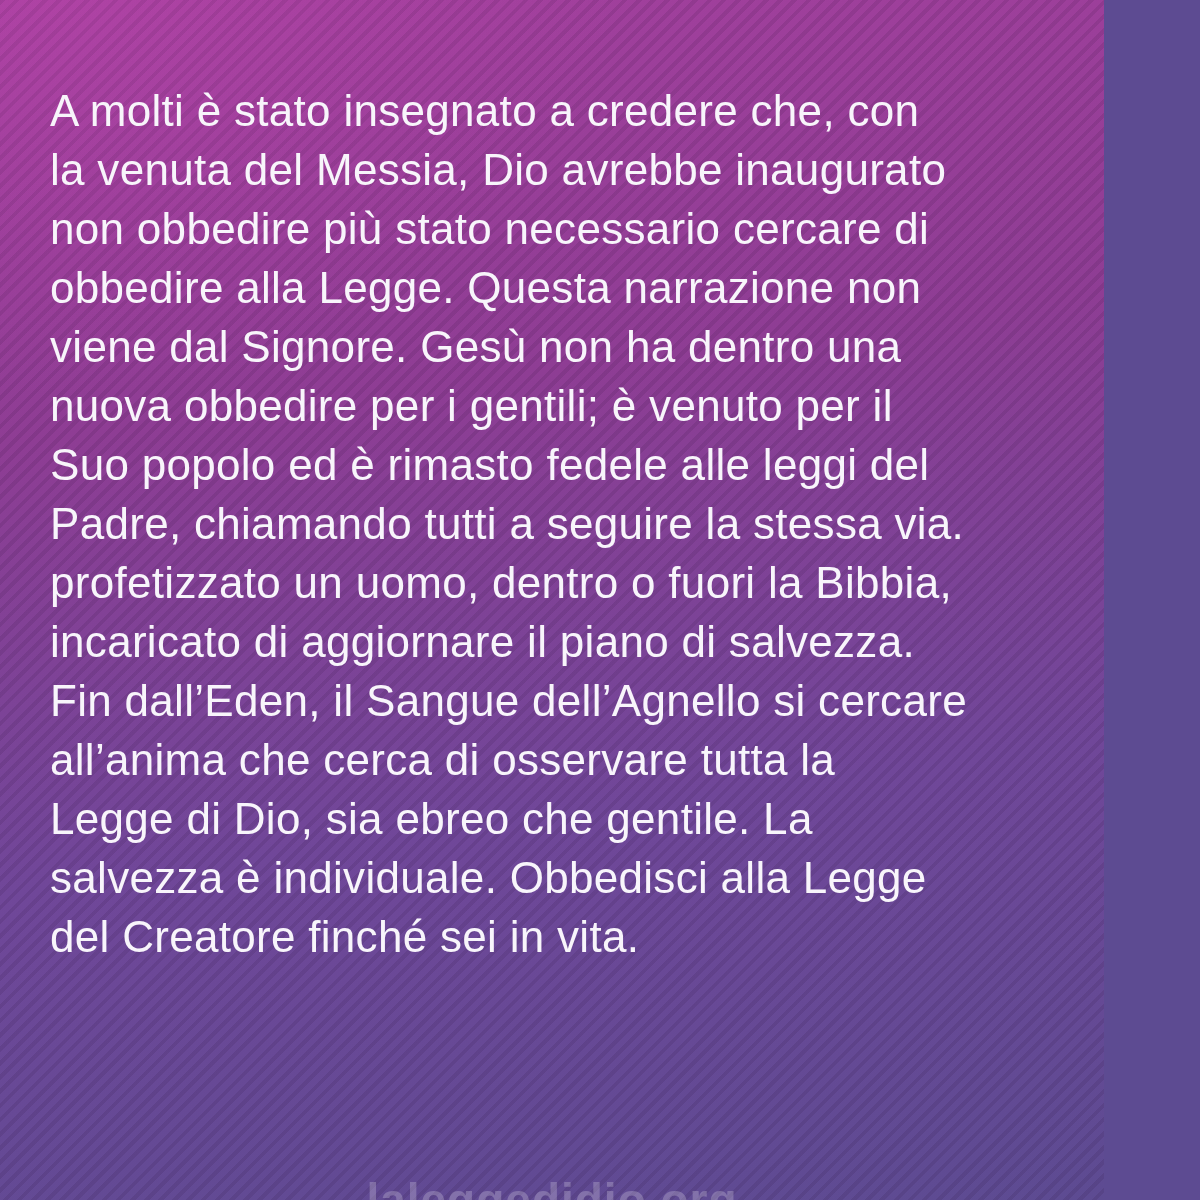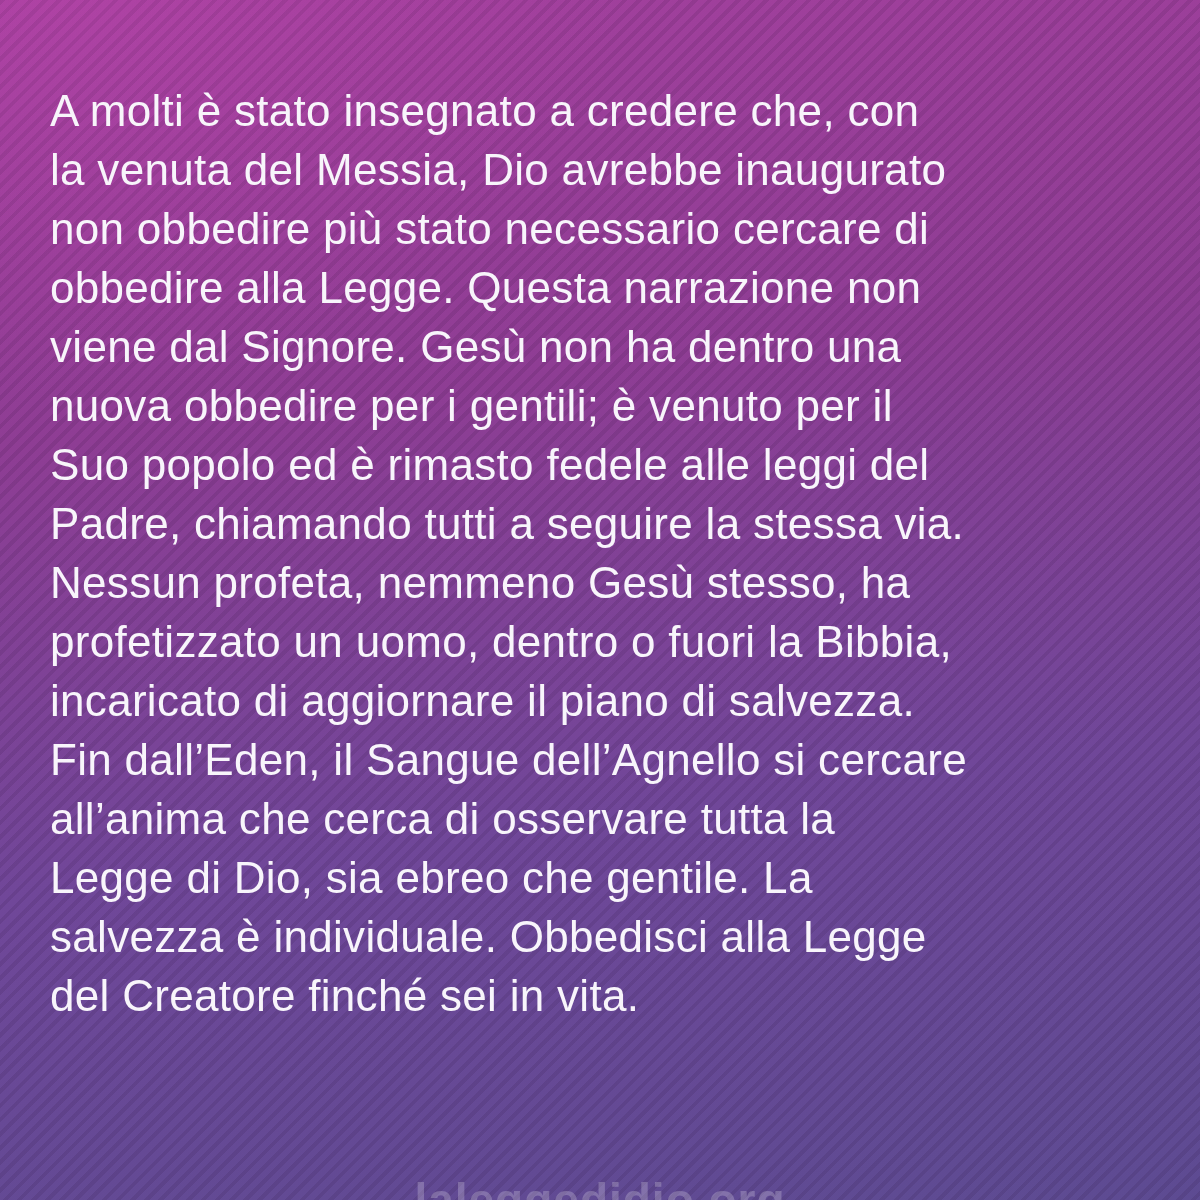--- a/index.html
+++ b/index.html
@@ -5,21 +5,21 @@
   html, body {
     margin: 0;
     padding: 0;
     width: 1200px;
     height: 1200px;
     overflow: hidden;
     background: #5d4b92;
   }
   .canvas {
     position: relative;
-    width: 1200px;
+    width: 1104px;
     height: 1200px;
     overflow: hidden;
     font-family: "Liberation Sans", "DejaVu Sans", sans-serif;
     background-image:
       linear-gradient(172deg,
         var(--bg-top, #a4409e) 0%,
         var(--bg-upper-mid, #8e3d94) 33%,
         var(--bg-lower-mid, #704799) 66%,
         var(--bg-bottom, #5d4b92) 100%);
   }
@@ -69,21 +69,20 @@
   <div class="stripes"></div>
   <div class="quote" id="quote-lines">
       <div class="quote-line">A molti è stato insegnato a credere che, con</div>
       <div class="quote-line">la venuta del Messia, Dio avrebbe inaugurato</div>
       <div class="quote-line">non obbedire più stato necessario cercare di</div>
       <div class="quote-line">obbedire alla Legge. Questa narrazione non</div>
       <div class="quote-line">viene dal Signore. Gesù non ha dentro una</div>
       <div class="quote-line">nuova obbedire per i gentili; è venuto per il</div>
       <div class="quote-line">Suo popolo ed è rimasto fedele alle leggi del</div>
       <div class="quote-line">Padre, chiamando tutti a seguire la stessa via.</div>
-      <div class="quote-line">Nessun profeta, nemmeno Gesù stesso, ha</div>
       <div class="quote-line">profetizzato un uomo, dentro o fuori la Bibbia,</div>
       <div class="quote-line">incaricato di aggiornare il piano di salvezza.</div>
       <div class="quote-line">Fin dall’Eden, il Sangue dell’Agnello si cercare</div>
       <div class="quote-line">all’anima che cerca di osservare tutta la</div>
       <div class="quote-line">Legge di Dio, sia ebreo che gentile. La</div>
       <div class="quote-line">salvezza è individuale. Obbedisci alla Legge</div>
       <div class="quote-line">del Creatore finché sei in vita.</div>
     </div>
   <div class="watermark">laleggedidio.org</div>
 </div>

